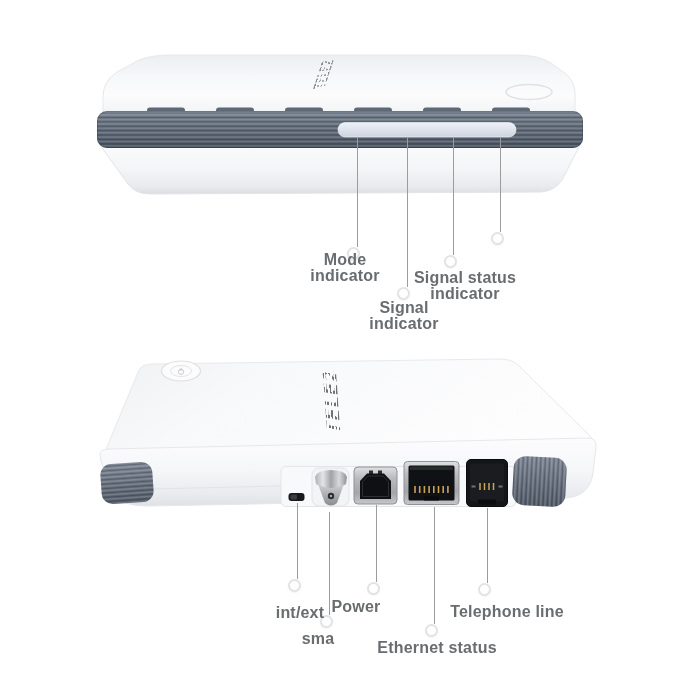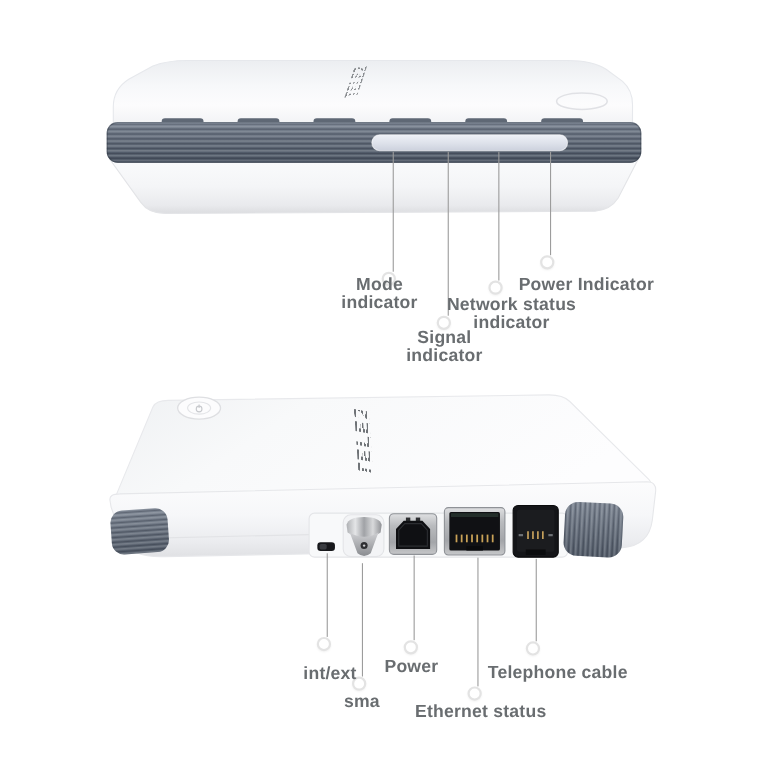--- a/index.html
+++ b/index.html
@@ -223,35 +223,34 @@
 
   <div class="callout-label" style="left:345px;top:252px">
     <span class="lbl-line">Mode</span>
     <span class="lbl-line">indicator</span>
   </div>
   <div class="callout-label" style="left:404px;top:300px">
     <span class="lbl-line">Signal</span>
     <span class="lbl-line">indicator</span>
   </div>
   <div class="callout-label" style="left:465px;top:270px">
-    <span class="lbl-line">Network status</span>
+    <span class="lbl-line">Signal status</span>
     <span class="lbl-line">indicator</span>
   </div>
-  <div class="callout-label" style="left:533px;top:252px">Power Indicator</div>
 
   <div class="callout-line" style="left:297px;top:503px;height:76px"></div>
   <div class="callout-line" style="left:329px;top:512px;height:103px"></div>
   <div class="callout-line" style="left:376px;top:505px;height:77px"></div>
   <div class="callout-line" style="left:433.5px;top:507px;height:117px"></div>
   <div class="callout-line" style="left:487px;top:508px;height:75px"></div>
 
   <div class="callout-dot" style="left:288px;top:579px"></div>
   <div class="callout-dot" style="left:320px;top:615px"></div>
   <div class="callout-dot" style="left:367px;top:582px"></div>
   <div class="callout-dot" style="left:424.5px;top:624px"></div>
   <div class="callout-dot" style="left:478px;top:583px"></div>
 
   <div class="callout-label" style="left:300px;top:605px">int/ext</div>
-  <div class="callout-label" style="left:329px;top:631px">sma</div>
-  <div class="callout-label" style="left:374px;top:599px">Power</div>
+  <div class="callout-label" style="left:318px;top:631px">sma</div>
+  <div class="callout-label" style="left:356px;top:599px">Power</div>
   <div class="callout-label" style="left:437px;top:640px">Ethernet status</div>
-  <div class="callout-label" style="left:507px;top:604px">Telephone cable</div>
+  <div class="callout-label" style="left:507px;top:604px">Telephone line</div>
 </div>
 
 </body></html>

